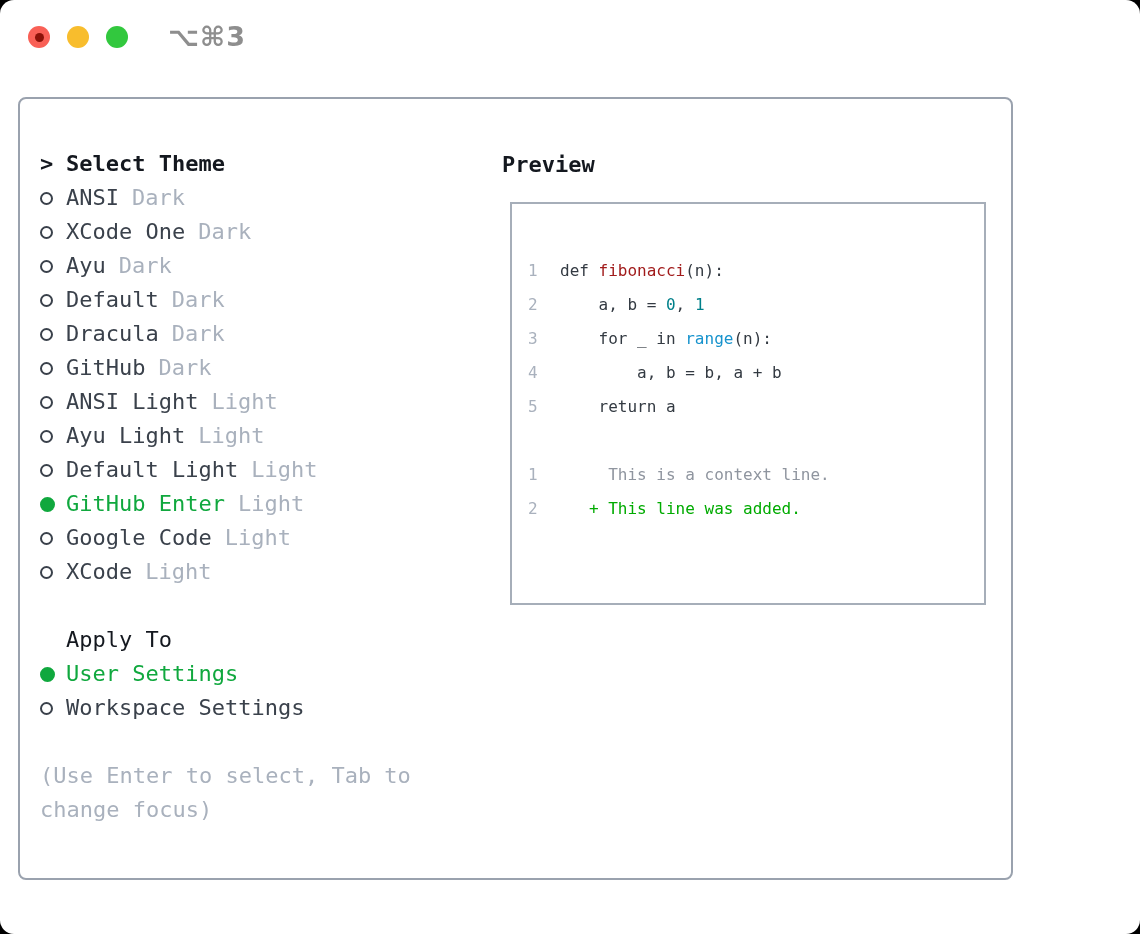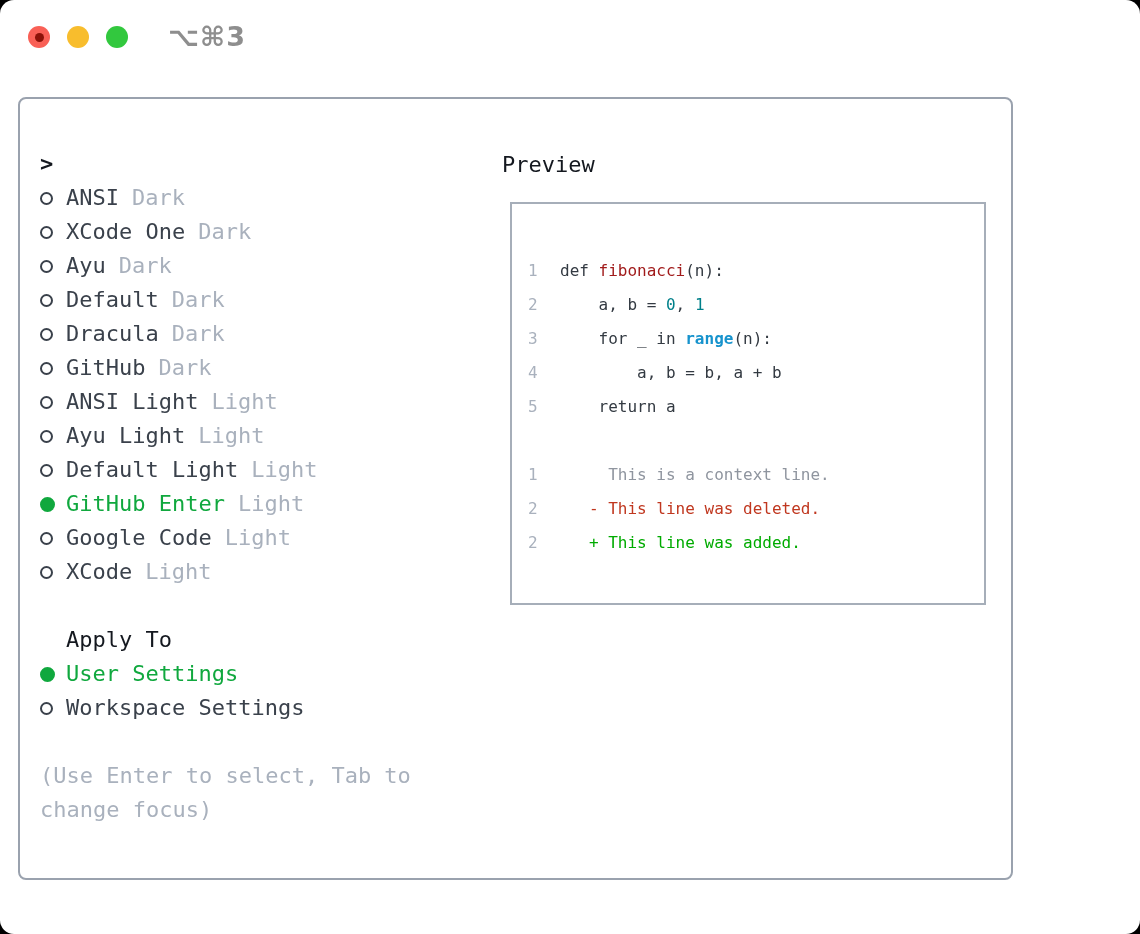--- a/index.html
+++ b/index.html
@@ -38,31 +38,31 @@
   .dot.fill{background:var(--accent-green);border-color:var(--accent-green);width:15px;height:15px;}
   .hdr{color:var(--heading-ink);font-weight:bold;}
   .hdr2{color:var(--heading-ink);}
   .nm{color:var(--item-ink);}
   .vr{color:var(--muted);margin-left:13px;}
   .item.selected .nm{color:var(--accent-green);}
   .spacer{height:34px;}
   .hint{color:var(--muted);}
   
   .preview-header{position:absolute;left:482px;top:48px;height:34px;display:flex;align-items:center;
-                  font-size:22px;font-weight:normal;color:var(--heading-ink);}
+                  font-size:22px;font-weight:bold;color:var(--heading-ink);}
   .preview-box{position:absolute;left:490px;top:103px;width:476px;height:403px;
                border:2px solid var(--preview-border);background:var(--window-bg);
                padding:50px 0 0 16px;overflow:hidden;}
   .cl{height:34px;line-height:34px;font-size:16px;white-space:pre;}
   .ln{display:inline-block;width:13px;margin-right:19px;color:var(--line-number);}
   .tk-code{color:var(--code-ink);}
   .tk-kw{color:var(--code-ink);}
   .tk-fn{color:var(--fn-red);}
   .tk-num{color:var(--num-teal);}
-  .tk-bi{color:var(--builtin-blue);font-weight:bold;}
+  .tk-bi{color:var(--builtin-blue);}
   .tk-ctx{color:var(--ctx-gray);}
   .tk-del{color:var(--del-red);}
   .tk-add{color:var(--add-green);}
 </style>
 </head>
 <body>
 
 <div class="window">
 
   <div class="titlebar">
@@ -73,21 +73,21 @@
       <button class="light yellow"></button>
       <button class="light green"></button>
     </div>
     <div class="win-title">⌥⌘3</div>
   </div>
 
   <div class="panel">
 
     <div class="left-col">
       <div class="row">
-        <span class="marker gt">&gt;</span>
+        <span class="marker gt">&gt;</span><span class="hdr">Select Theme</span>
       </div>
 
       <div>
           <div class="row item"><span class="marker"><i class="dot"></i></span><span class="nm">ANSI</span><span class="vr">Dark</span></div>
           <div class="row item"><span class="marker"><i class="dot"></i></span><span class="nm">XCode One</span><span class="vr">Dark</span></div>
           <div class="row item"><span class="marker"><i class="dot"></i></span><span class="nm">Ayu</span><span class="vr">Dark</span></div>
           <div class="row item"><span class="marker"><i class="dot"></i></span><span class="nm">Default</span><span class="vr">Dark</span></div>
           <div class="row item"><span class="marker"><i class="dot"></i></span><span class="nm">Dracula</span><span class="vr">Dark</span></div>
           <div class="row item"><span class="marker"><i class="dot"></i></span><span class="nm">GitHub</span><span class="vr">Dark</span></div>
           <div class="row item"><span class="marker"><i class="dot"></i></span><span class="nm">ANSI Light</span><span class="vr">Light</span></div>
@@ -119,19 +119,18 @@
 
     <div class="preview-box">
       <div>
           <div class="cl"><span class="ln">1</span><span class="tk-kw">def </span><span class="tk-fn">fibonacci</span><span class="tk-code">(n):</span></div>
           <div class="cl"><span class="ln">2</span><span class="tk-code">    a, b = </span><span class="tk-num">0</span><span class="tk-code">, </span><span class="tk-num">1</span></div>
           <div class="cl"><span class="ln">3</span><span class="tk-code">    for _ in </span><span class="tk-bi">range</span><span class="tk-code">(n):</span></div>
           <div class="cl"><span class="ln">4</span><span class="tk-code">        a, b = b, a + b</span></div>
           <div class="cl"><span class="ln">5</span><span class="tk-code">    return a</span></div>
           <div class="cl"><span class="ln"></span></div>
           <div class="cl"><span class="ln">1</span><span class="tk-ctx">     This is a context line.</span></div>
-          <div class="cl"><span class="ln">2</span><span class="tk-del">   - This line was deleted.</span></div>
           <div class="cl"><span class="ln">2</span><span class="tk-add">   + This line was added.</span></div>
         </div>
     </div>
 
   </div>
 </div>
 
 </body></html>

